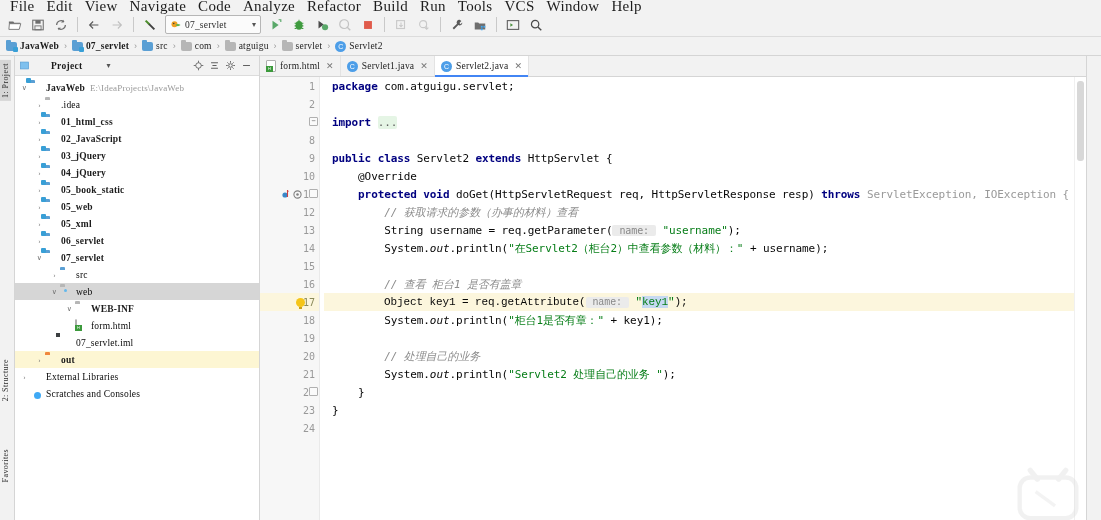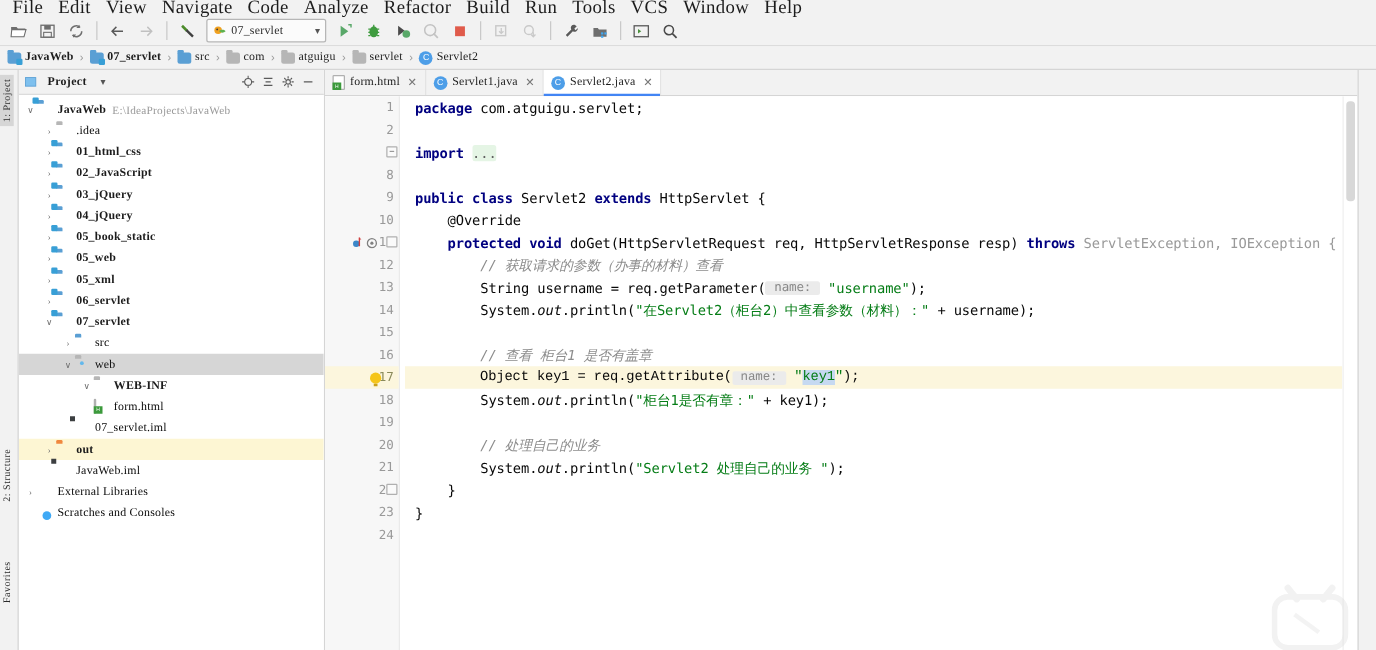--- a/index.html
+++ b/index.html
@@ -132,21 +132,21 @@
     flex-direction: column;
     border-right: 1px solid #d5d5d5;
     flex-shrink: 0;
   }
   .panel-header {
     height: 20px;
     background: #f2f2f2;
     display: flex;
     align-items: center;
     padding: 0 4px;
-    gap: 8px;
+    gap: 21px;
     border-bottom: 1px solid #dcdcdc;
     flex-shrink: 0;
   }
   .panel-title {
     font-size: 9.5px;
     color: #1c1c1c;
     font-weight: bold;
     font-family: "Liberation Serif", serif;
     letter-spacing: 0.3px;
   }
@@ -689,26 +689,20 @@
             <span class="tico"><span class="mod-ico"><span class="b"></span></span></span>
             <span class="node-label plain">07_servlet.iml</span>
           </div>
           <div class="tree-row hl">
             <span style="width:19px;flex-shrink:0;"></span>
             <span class="arrow">›</span>
             <span class="tico"><span class="folder orange"></span></span>
             <span class="node-label">out</span>
           </div>
           <div class="tree-row">
-            <span style="width:19px;flex-shrink:0;"></span>
-            <span class="arrow"></span>
-            <span class="tico"><span class="mod-ico"><span class="b"></span></span></span>
-            <span class="node-label plain">JavaWeb.iml</span>
-          </div>
-          <div class="tree-row">
             <span style="width:4px;flex-shrink:0;"></span>
             <span class="arrow">›</span>
             <span class="tico"><span class="lib-ico"></span></span>
             <span class="node-label plain">External Libraries</span>
           </div>
           <div class="tree-row">
             <span style="width:4px;flex-shrink:0;"></span>
             <span class="arrow"></span>
             <span class="tico"><span class="scratch-ico"></span></span>
             <span class="node-label plain">Scratches and Consoles</span>

